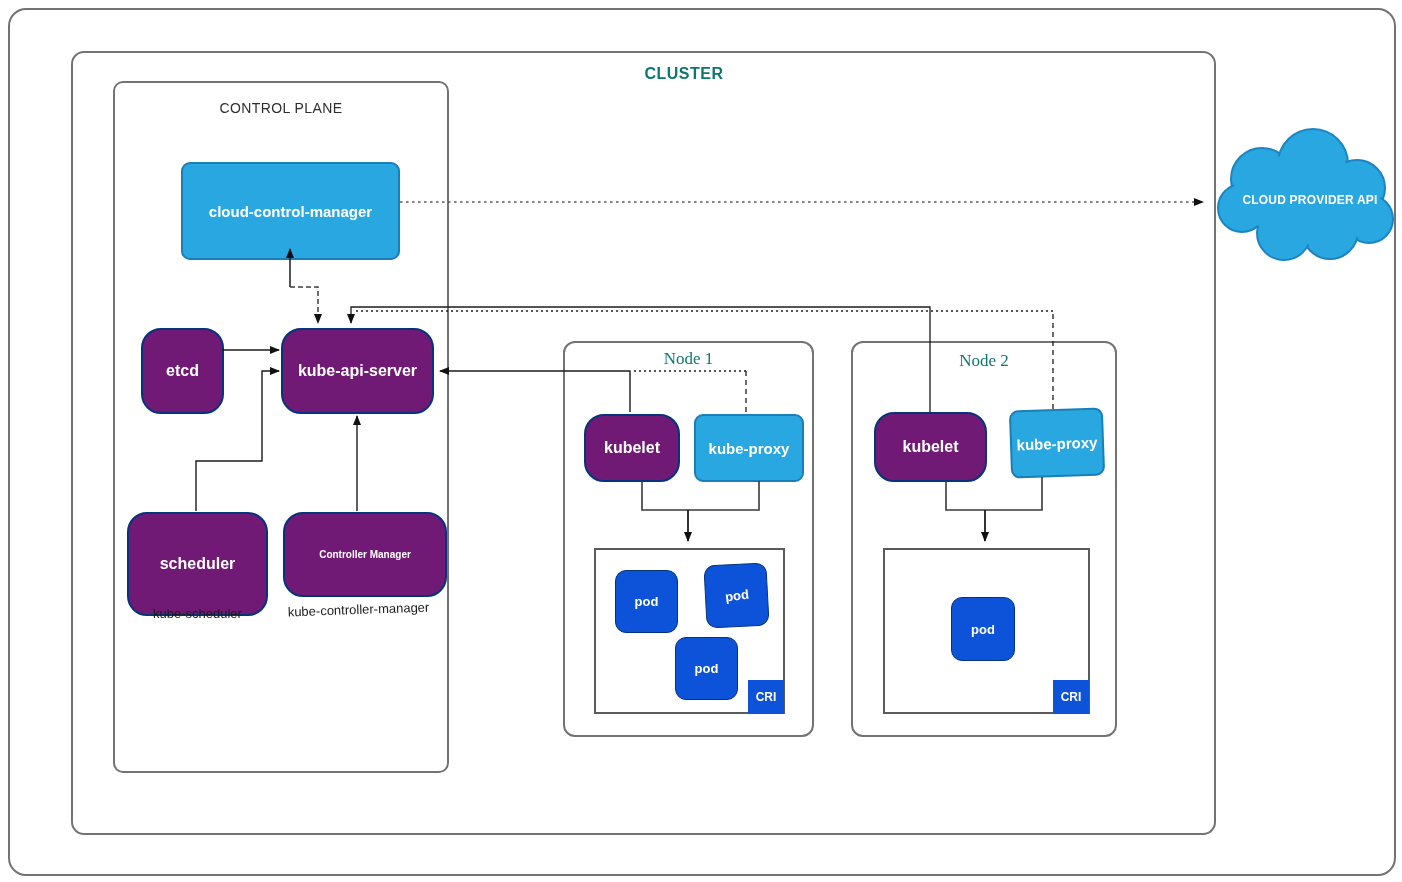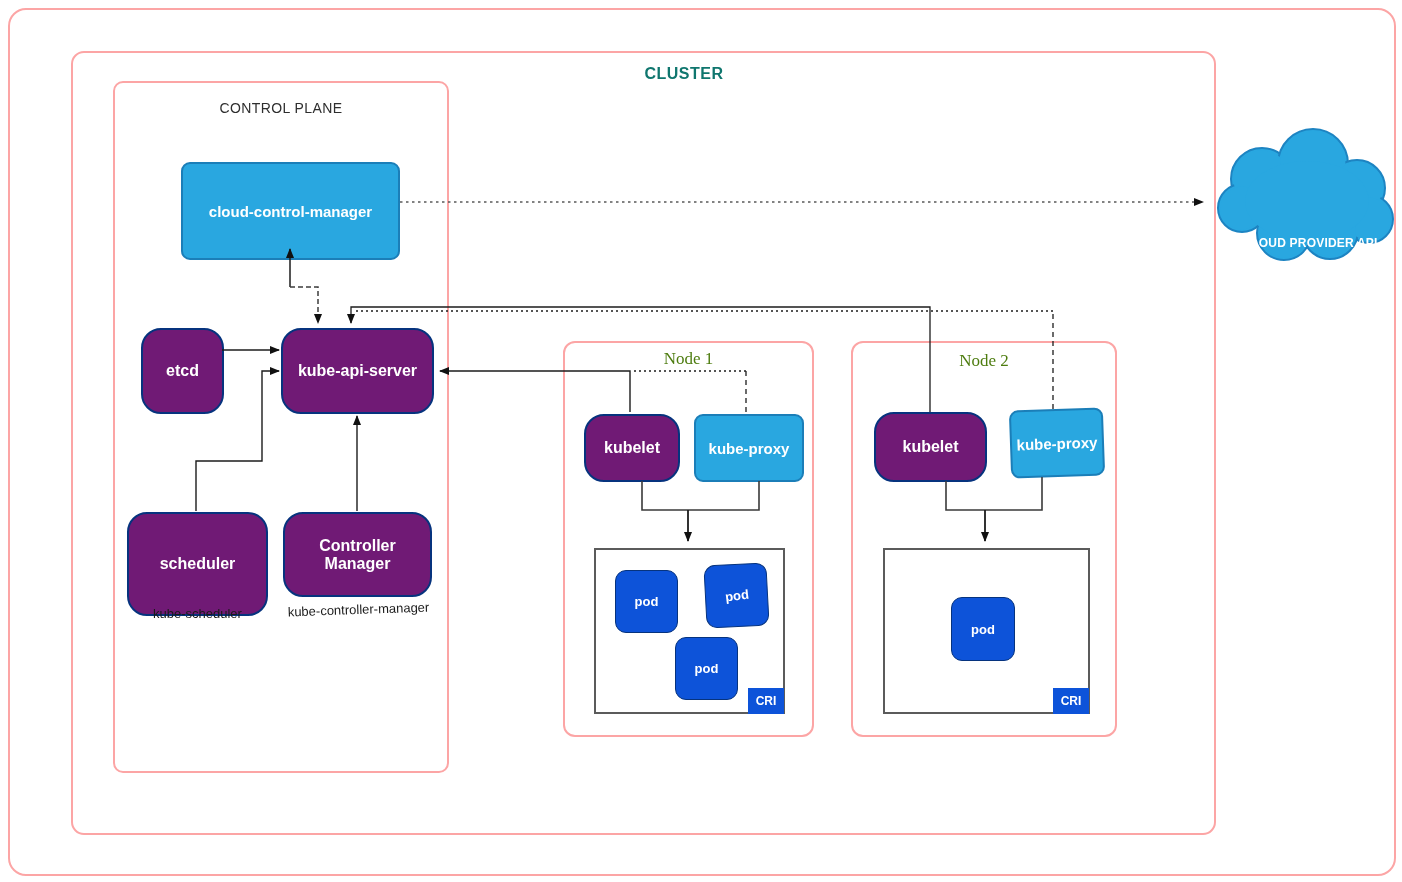--- a/index.html
+++ b/index.html
@@ -1,35 +1,35 @@
 <!DOCTYPE html>
 <html><head>
 <meta charset="utf-8">
 <style>
   html,body{margin:0;padding:0;background:#fff;}
   .stage{position:relative;width:1402px;height:882px;background:#fff;overflow:hidden;
          font-family:"Liberation Sans",sans-serif;}
-  .frame{position:absolute;border:2px solid #fca5a5;background:transparent;}
+  .frame{position:absolute;border:2px solid #737373;background:transparent;}
   .abs{position:absolute;}
   .box{position:absolute;display:flex;align-items:center;justify-content:center;
        color:#fff;font-weight:bold;text-align:center;box-sizing:border-box;}
   .db{background:#701a75;border:2px solid #06337e;border-radius:20px;}
   .lb{background:#29a7e0;border:2px solid #1b7eb8;border-radius:9px;}
   .caption{position:absolute;color:#1a1a1a;font-size:13px;text-align:center;}
   .boxlabel{position:absolute;left:0;right:0;text-align:center;color:#2e2e2e;}
-  .serif{font-family:"Liberation Serif",serif;color:#4d7c0f;font-size:17px;}
+  .serif{font-family:"Liberation Serif",serif;color:#0f766e;font-size:17px;}
   .podsbox{position:absolute;border:2px solid #5b5b5b;background:#fff;box-sizing:border-box;padding-left:32px;}
   .pod{position:absolute;width:61px;height:61px;display:flex;align-items:center;justify-content:center;
        background:#0d53d9;border:1.5px solid #06337e;border-radius:11px;color:#fff;
        font-weight:bold;font-size:13px;}
-  .cri{position:absolute;width:36px;height:26px;display:flex;align-items:center;justify-content:center;
+  .cri{position:absolute;width:36px;height:34px;display:flex;align-items:center;justify-content:center;
        background:#0d53d9;color:#fff;font-weight:bold;font-size:12px;}
   svg.overlay{position:absolute;left:0;top:0;pointer-events:none;}
   .cloudlabel{position:absolute;left:1238px;top:193px;width:144px;text-align:center;
-       color:#fff;font-weight:bold;font-size:12px;letter-spacing:.2px;margin-top:43px;}
+       color:#fff;font-weight:bold;font-size:12px;letter-spacing:.2px;}
 </style>
 </head>
 <body>
 
 <div class="stage">
 
   <div class="frame" style="left:8px;top:8px;width:1384px;height:864px;border-radius:18px;border-width:2.5px;"></div>
 
   <div class="frame" style="left:71px;top:51px;width:1141px;height:780px;border-radius:13px;"></div>
   <div class="abs" style="left:684px;top:65px;transform:translateX(-50%);font-weight:bold;font-size:16px;color:#0f766e;letter-spacing:.5px;">CLUSTER</div>
@@ -46,21 +46,21 @@
       </div>
 
     <div class="box db" style="left:166px;top:245px;width:153px;height:86px;font-size:16px;">
         <span>kube-api-server</span>
       </div>
 
     <div class="box db" style="left:12px;top:429px;width:141px;height:104px;font-size:16px;">
         <span>scheduler</span>
       </div>
 
-    <div class="box db" style="left:168px;top:429px;width:149px;height:85px;font-size:16px;">
+    <div class="box db" style="left:168px;top:429px;width:164px;height:85px;font-size:10px;">
         <span>Controller Manager</span>
       </div>
 
     <div class="caption" style="left:12px;width:141px;top:523px;">kube-scheduler</div>
     <div class="caption" style="left:156px;width:175px;top:519px;transform:rotate(-2deg);">kube-controller-manager</div>
   </div>
 
   <div class="frame" style="left:563px;top:341px;width:247px;height:392px;border-radius:12px;">
     <div class="boxlabel serif" style="top:6px;">Node 1</div>
 

